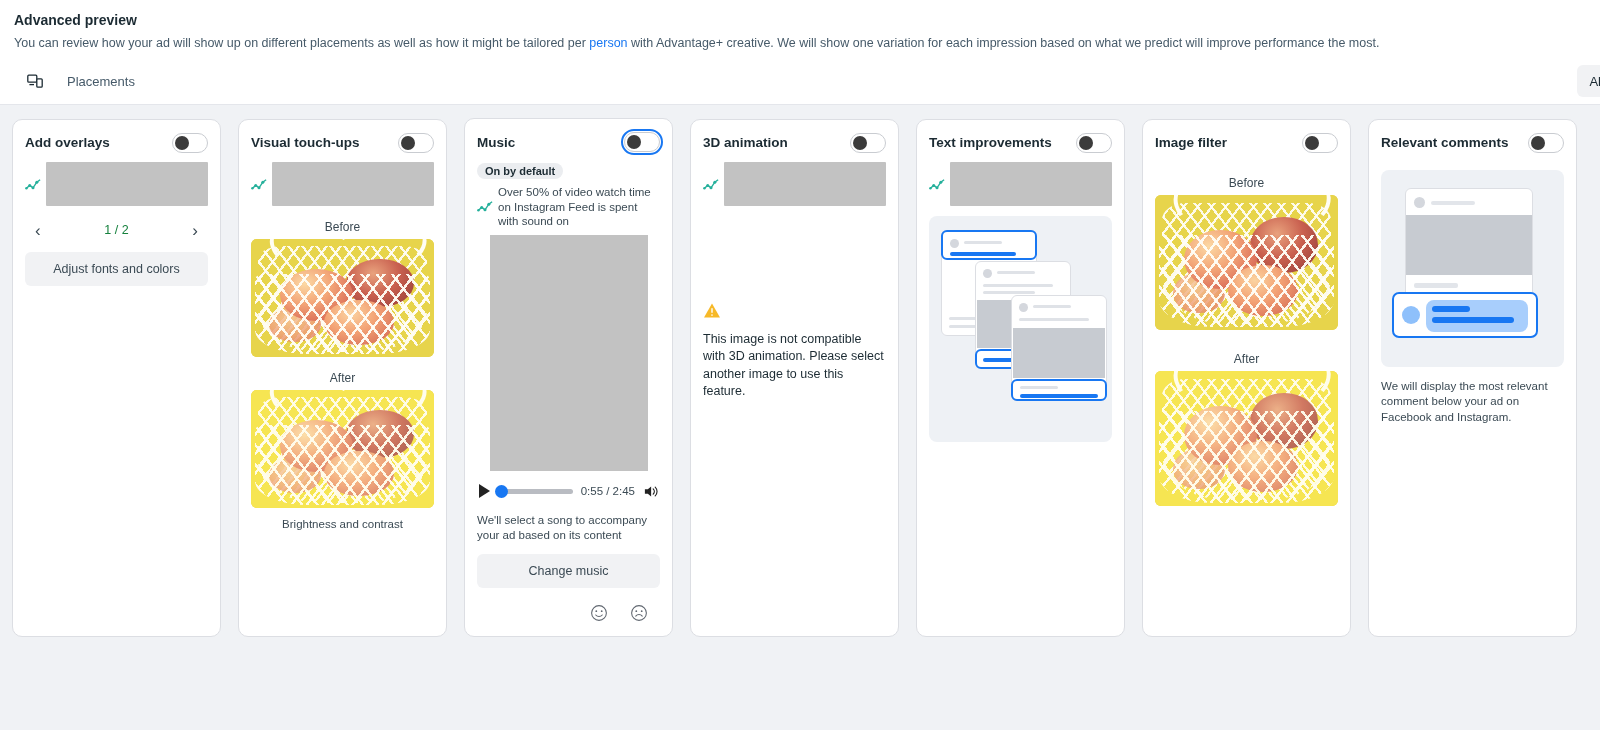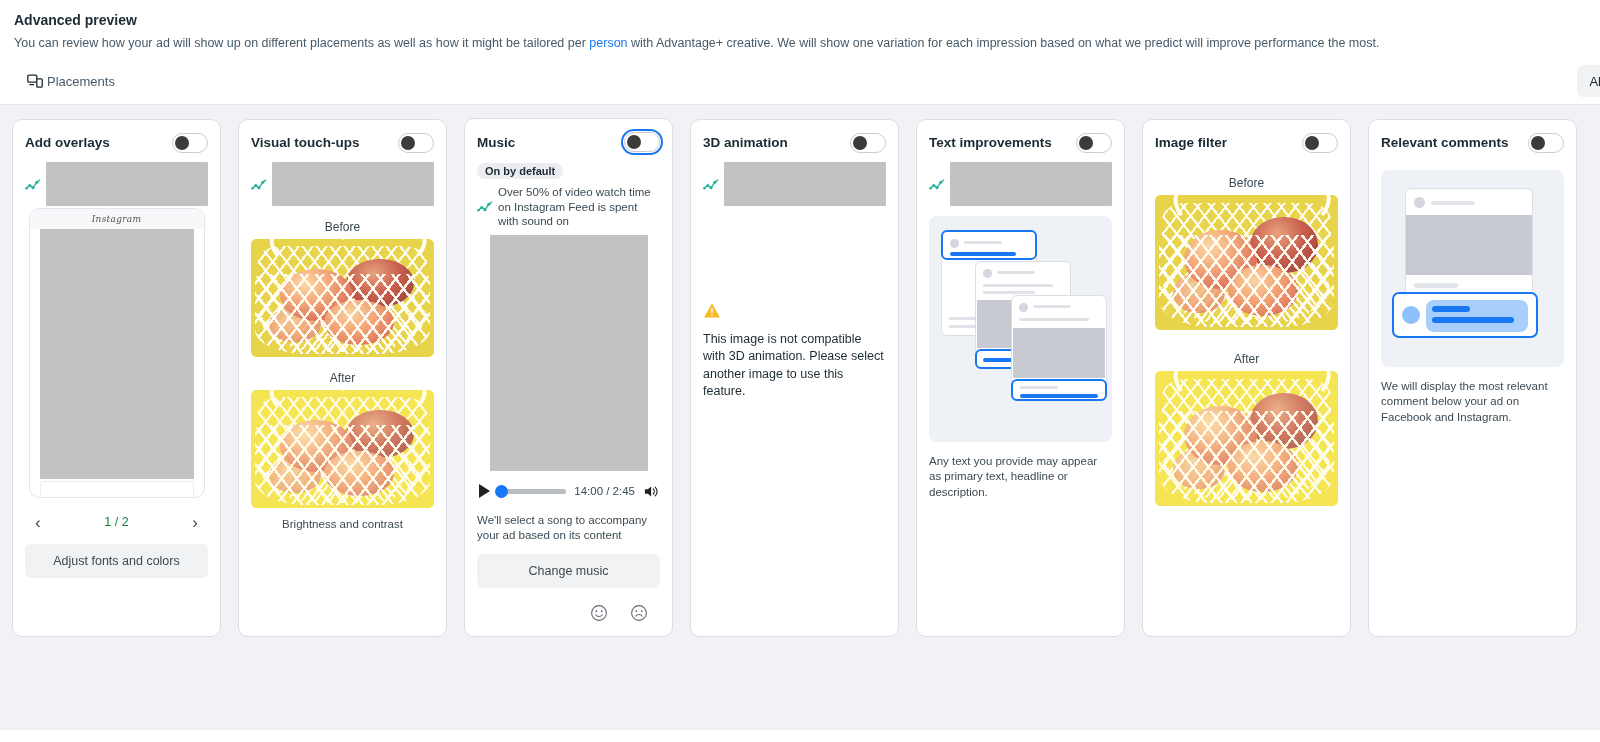--- a/index.html
+++ b/index.html
@@ -23,21 +23,21 @@
     white-space: nowrap;
   }
   .header-desc .lnk { color: #1877f2; cursor: pointer; }
 
   
   .tabbar {
     position: relative; height: 46px; display: flex; align-items: center;
     padding: 0 14px; margin-top: 6px;
   }
   .tab {
-    display: flex; align-items: center; gap: 4px;
+    display: flex; align-items: center; gap: 24px;
     height: 32px; padding: 0 13px; border-radius: 6px;
     font-size: 13px; color: #465a69; cursor: pointer; white-space: nowrap;
   }
   .tab.active { background: #e7f0fd; color: #1877f2; font-weight: bold; }
   .tab-icon { width: 16px; height: 16px; display: block; }
   .tabbar-right {
     position: absolute; right: -26px; top: 7px;
   }
   .select-pill {
     height: 32px; display: flex; align-items: center;
@@ -268,25 +268,20 @@
         <div class="insight">
           <svg class="insight-icon" viewBox="0 0 18 18">
             <polyline points="1.5,13 5,10 8.5,12.5 12.5,6.5 16,4" fill="none" stroke="#25b09b" stroke-width="1.5"></polyline>
             <circle cx="5" cy="10" r="1.6" fill="#25b09b"></circle>
               <circle cx="8.5" cy="12.5" r="1.6" fill="#25b09b"></circle>
             <circle cx="12.5" cy="6.5" r="1.6" fill="#25b09b"></circle>
               <circle cx="1.5" cy="13" r="1.3" fill="#25b09b"></circle>
           </svg>
           <div class="insight-bar"></div>
         </div>
-        <div class="phone">
-          <div class="phone-bar">Instagram</div>
-          <div class="phone-body"></div>
-          <div class="phone-foot"></div>
-        </div>
         <div class="pager">
           <span class="chev">‹</span>
           <span class="pager-label">1 / 2</span>
           <span class="chev">›</span>
         </div>
         <button class="btn-soft">Adjust fonts and colors</button>
       </div>
 
       <div class="card">
         <div class="card-head">
@@ -354,21 +349,21 @@
               <circle cx="1.5" cy="13" r="1.3" fill="#25b09b"></circle>
           </svg>
           <div class="insight-text">Over 50% of video watch time on Instagram Feed is spent with sound on</div>
         </div>
         <div class="music-thumb"></div>
         <div class="player">
           <div class="play-btn"></div>
           <div class="track">
               <div class="dot"></div>
             </div>
-          <div class="time">14:00 / 2:45</div>
+          <div class="time">0:55 / 2:45</div>
           <svg class="vol" viewBox="0 0 18 18">
             <path d="M2 6.6h3.1L8.6 3.6v10.8L5.1 11.4H2z" fill="#222"></path>
             <path d="M10.8 6.2a4 4 0 0 1 0 5.6" fill="none" stroke="#222" stroke-width="1.3" stroke-linecap="round"></path>
             <path d="M12.9 4.3a6.6 6.6 0 0 1 0 9.4" fill="none" stroke="#222" stroke-width="1.2" stroke-linecap="round"></path>
           </svg>
         </div>
         <div class="music-note">We'll select a song to accompany your ad based on its content</div>
         <button class="btn-soft">Change music</button>
         <div class="feedback">
           <svg class="face" viewBox="0 0 20 20">
@@ -454,21 +449,20 @@
             <div class="avatar"></div>
             <div class="ln" style="left:21px; top:9px; width:38px;"></div>
             <div class="ln" style="left:7px; top:22px; width:70px;"></div>
             <div class="img" style="top:32px; bottom:22px; left:1px; right:1px;"></div>
           </div>
           <div class="mini sel" style="left:82px; top:163px; width:96px; height:22px;">
             <div class="ln" style="left:7px; top:5px; width:38px;"></div>
             <div class="ln blue" style="left:7px; top:13px; width:78px; height:4px;"></div>
           </div>
         </div>
-        <div class="caption">Any text you provide may appear as primary text, headline or description.</div>
       </div>
 
       <div class="card">
         <div class="card-head">
           <div class="card-title">Image filter</div>
           <div class="toggle">
               <div class="knob"></div>
             </div>
         </div>
         <div class="ba-label" style="margin-top:22px;">Before</div>

